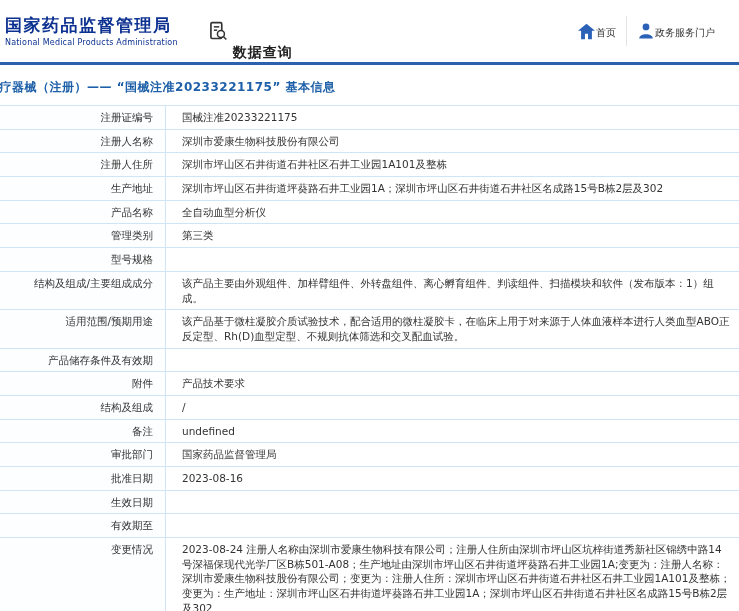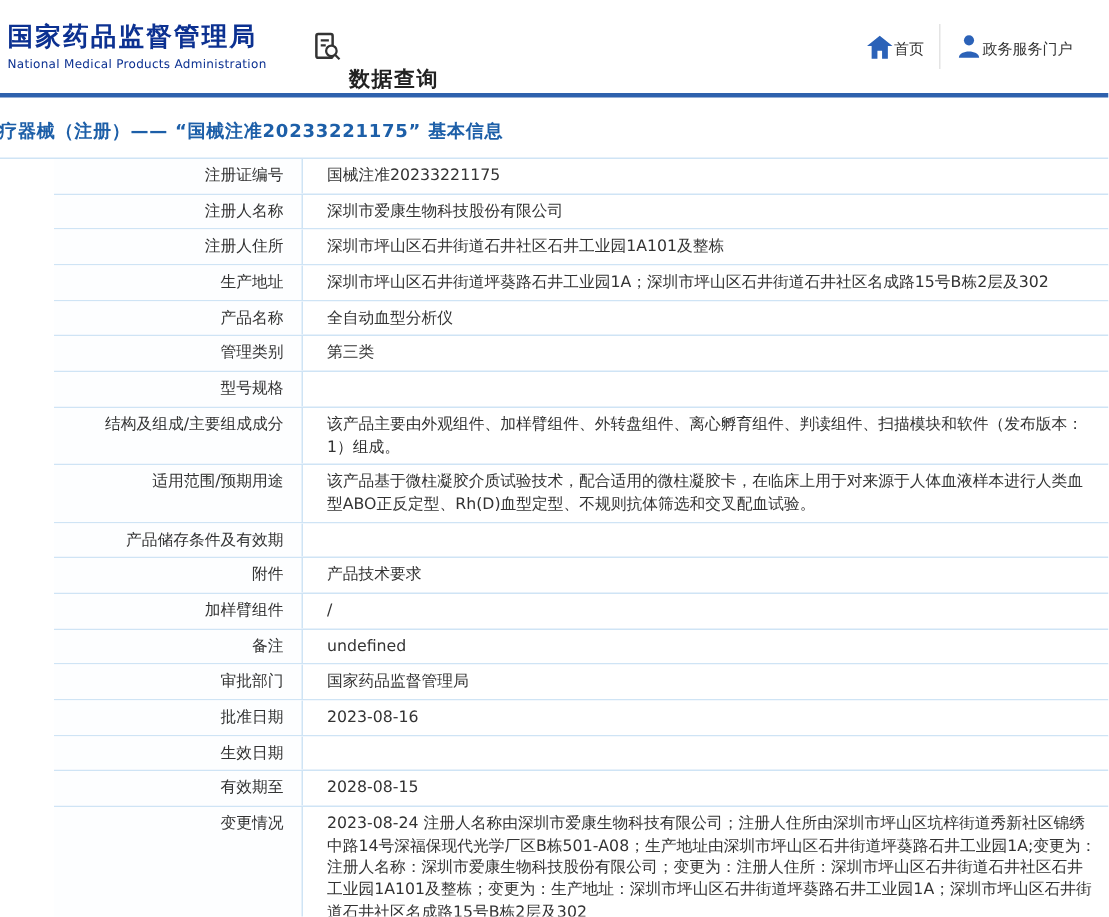--- a/index.html
+++ b/index.html
@@ -39,21 +39,21 @@
   .page-title-wrap { padding: 11px 0 9px 0; overflow: hidden; }
   .page-title {
     display: inline-block;
     margin-left: -13px;              
     font-size: 12px; font-weight: bold; color: #1d5fa8;
     white-space: nowrap; letter-spacing: 0.5px;
   }
 
   
   .info-table { border-top: 1px solid #cfe4f5; width: 739px; }
-  .row { display: flex; border-bottom: 1px solid #cfe4f5; background: #fff; margin-left: 36px; }
+  .row { display: flex; border-bottom: 1px solid #cfe4f5; background: #fff; }
   .cell-label {
     flex: 0 0 166px; border-right: 1px solid #cfe4f5;
     text-align: right; padding: 4px 12px 4px 4px;
     font-size: 10.5px; color: #333; line-height: 1.4;
     background: #fdfeff;
   }
   .cell-value {
     flex: 1; padding: 4px 8px 4px 16px;
     font-size: 10.5px; color: #333; line-height: 1.4;
     word-break: break-all;
@@ -160,21 +160,21 @@
     <div class="cell-label">产品储存条件及有效期</div>
     <div class="cell-value"></div>
   </div>
 
   <div class="row">
     <div class="cell-label">附件</div>
     <div class="cell-value">产品技术要求</div>
   </div>
 
   <div class="row">
-    <div class="cell-label">加样臂组件</div>
+    <div class="cell-label">结构及组成</div>
     <div class="cell-value">/</div>
   </div>
 
   <div class="row">
     <div class="cell-label">备注</div>
     <div class="cell-value">undefined</div>
   </div>
 
   <div class="row">
     <div class="cell-label">审批部门</div>
@@ -186,21 +186,20 @@
     <div class="cell-value">2023-08-16</div>
   </div>
 
   <div class="row">
     <div class="cell-label">生效日期</div>
     <div class="cell-value"></div>
   </div>
 
   <div class="row">
     <div class="cell-label">有效期至</div>
-    <div class="cell-value">2028-08-15</div>
   </div>
 
   <div class="row">
     <div class="cell-label">变更情况</div>
     <div class="cell-value">2023-08-24 注册人名称由深圳市爱康生物科技有限公司；注册人住所由深圳市坪山区坑梓街道秀新社区锦绣中路14号深福保现代光学厂区B栋501-A08；生产地址由深圳市坪山区石井街道坪葵路石井工业园1A;变更为：注册人名称：深圳市爱康生物科技股份有限公司；变更为：注册人住所：深圳市坪山区石井街道石井社区石井工业园1A101及整栋；变更为：生产地址：深圳市坪山区石井街道坪葵路石井工业园1A；深圳市坪山区石井街道石井社区名成路15号B栋2层及302</div>
   </div>
 
 </div>
 
 </body></html>

